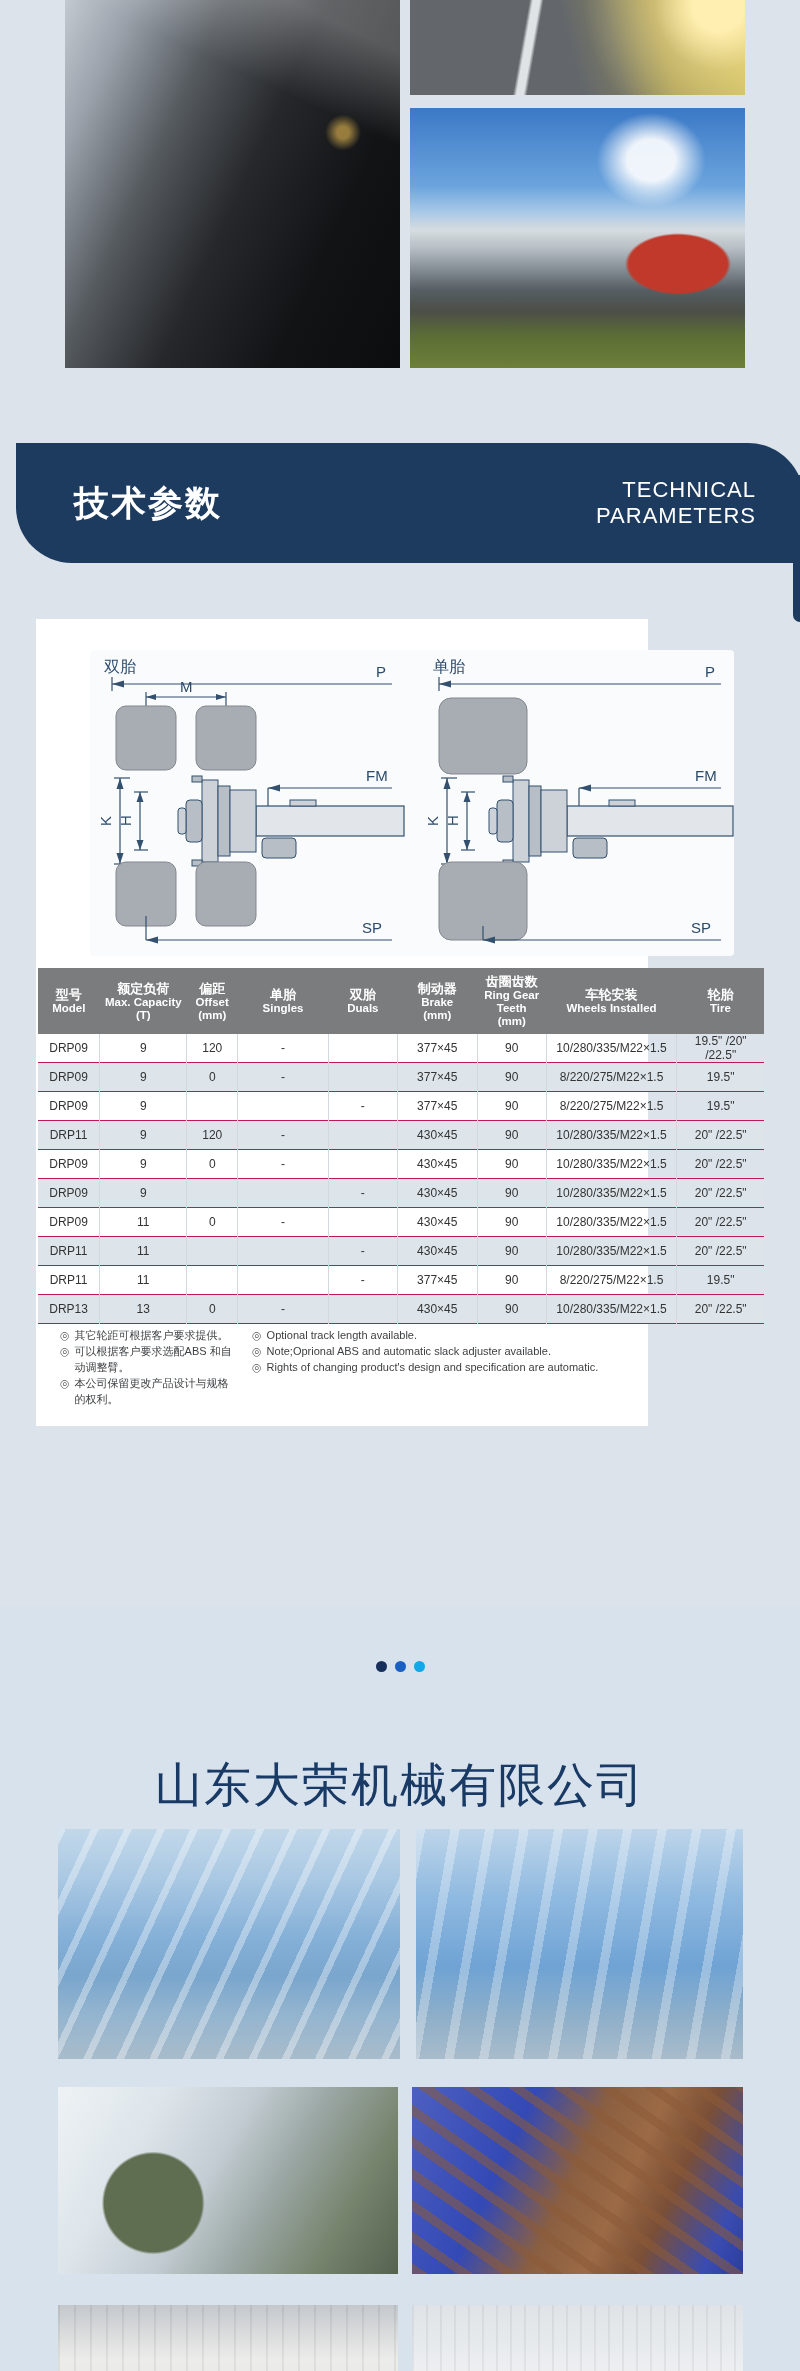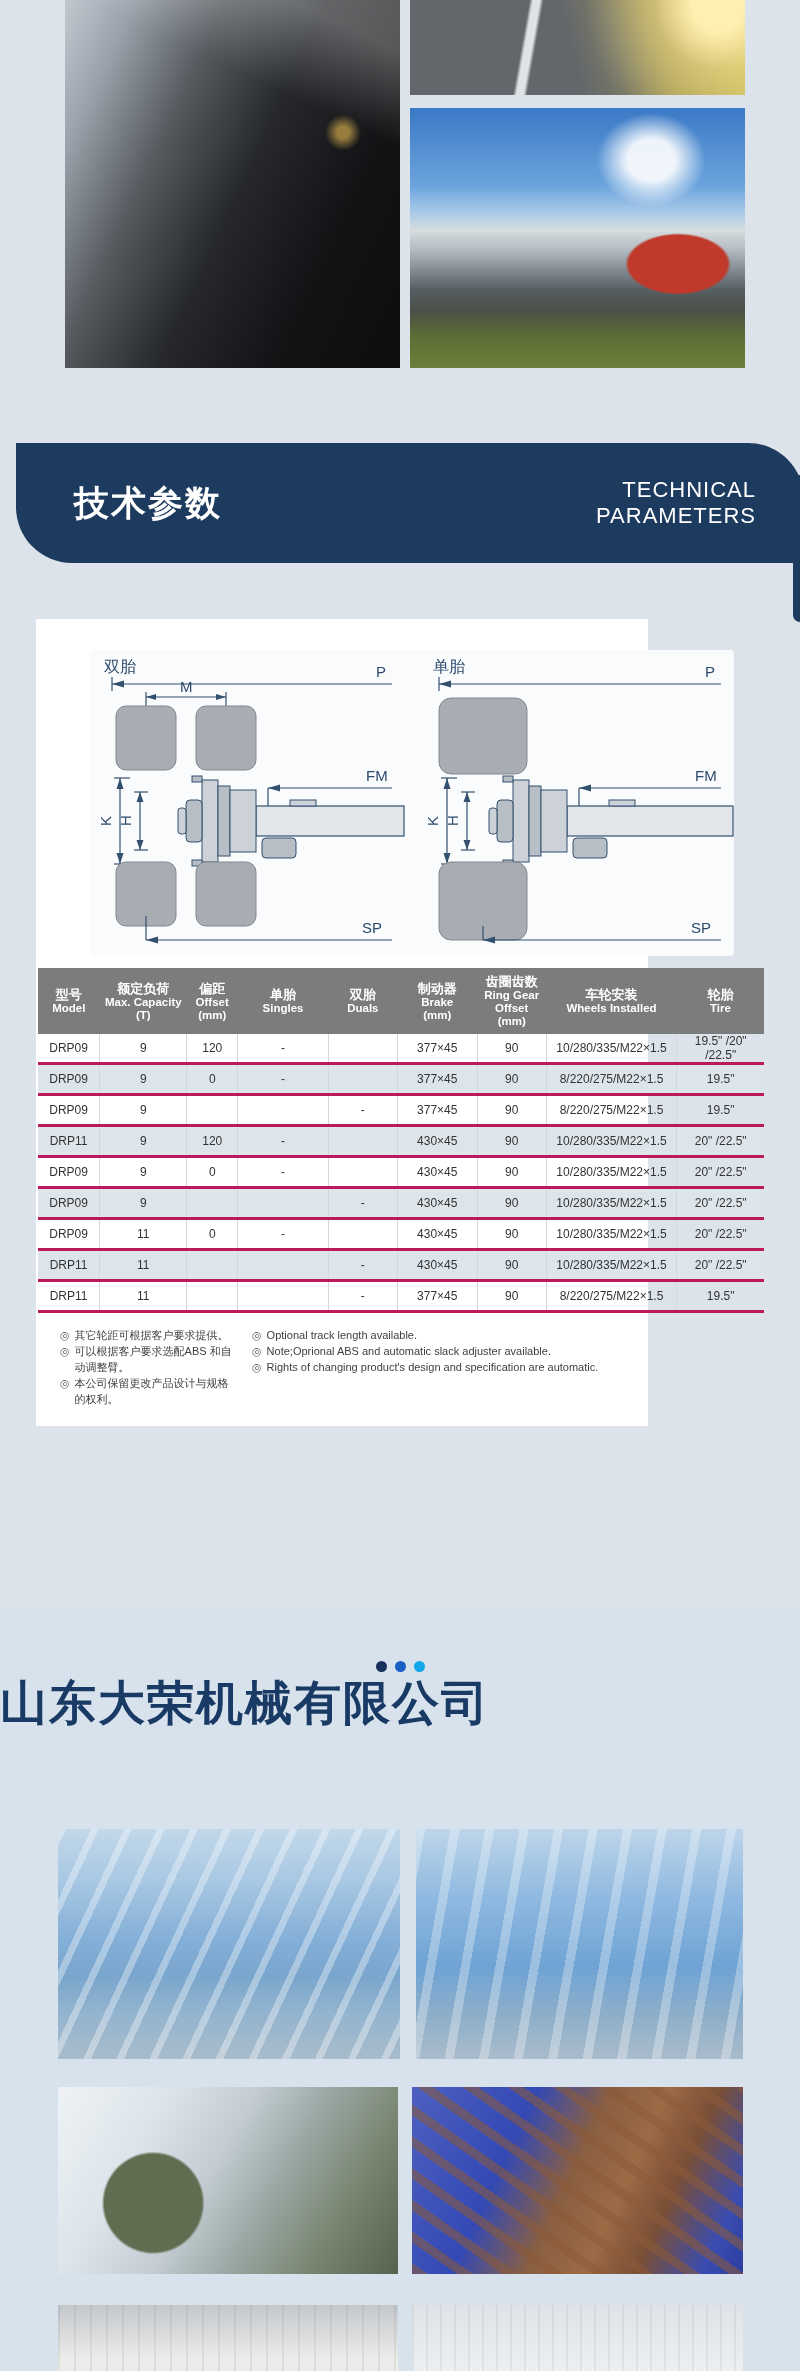--- a/index.html
+++ b/index.html
@@ -58,36 +58,36 @@
   .part{fill:#ccd2d8;stroke:#33506e;stroke-width:1;}
   .part2{fill:#b7bec5;stroke:#33506e;stroke-width:1;}
   .dtext{font-size:15px;fill:#2c4a6b;}
   .dlabel{font-size:16px;fill:#2c4a6b;}
 
   .spec-table{position:absolute;left:2px;top:349px;width:726px;border-collapse:collapse;table-layout:fixed;}
   .spec-table th{background:#7b7c7e;color:#fff;text-align:center;vertical-align:middle;padding:6px 1px;height:44px;}
   .spec-table .th-zh{display:block;font-size:13px;font-weight:bold;line-height:15px;}
   .spec-table .th-en{display:block;font-size:11.5px;font-weight:bold;line-height:13px;white-space:pre-line;}
   .spec-table td{height:28px;text-align:center;font-size:12px;color:#333;padding:0 1px;}
-  .spec-table tbody tr{border-bottom:3px solid #be185d;}
+  .spec-table tbody tr{border-bottom:1px solid #be185d;}
   .spec-table td + td{border-left:1px solid #d3d8dc;}
   .spec-table tr.alt{background:#dde5eb;}
 
   .notes{position:absolute;left:24px;top:708px;display:flex;}
   .notes ul{list-style:none;margin:0;padding:0;}
   .notes li{display:flex;gap:5px;font-size:11px;line-height:16px;color:#3c3f42;}
   .notes .bullet{color:#555;}
   .notes .col-zh{width:176px;}
   .notes .col-en{margin-left:16px;}
 
   
   .about-bg{position:absolute;left:0;top:1607px;width:800px;height:764px;background:#d8e2ec;}
   .dots{position:absolute;left:0;right:0;top:1661px;display:flex;justify-content:center;gap:8px;}
   .dot{width:11px;height:11px;border-radius:50%;}
-  .company-name{position:absolute;left:0;right:0;top:1672px;text-align:left;font-size:47px;font-weight:bold;color:#1a3a66;letter-spacing:2px;}
+  .company-name{position:absolute;left:0;right:0;top:1754px;text-align:center;font-size:47px;font-weight:normal;color:#1a3a66;letter-spacing:2px;}
   .tagline{position:absolute;left:0;right:0;top:1773px;text-align:center;font-size:27px;color:#2e3134;letter-spacing:1px;}
 </style>
 </head>
 <body>
 
 <div id="page">
 
   <div class="photo ph-truck-black" style="left:65px;top:0;width:335px;height:368px;" title="black-truck-with-chrome-tanker"></div>
   <div class="photo ph-highway" style="left:410px;top:0;width:335px;height:95px;" title="truck-on-highway-at-sunset"></div>
   <div class="photo ph-tanker-red" style="left:410px;top:108px;width:335px;height:260px;" title="chrome-tanker-trailer-red-cab"></div>
@@ -248,21 +248,21 @@
               <span class="th-en">Duals</span>
             </th>
           <th>
               <span class="th-zh">制动器</span>
               <span class="th-en">Brake
 (mm)</span>
             </th>
           <th>
               <span class="th-zh">齿圈齿数</span>
               <span class="th-en">Ring Gear
-Offset
+Teeth
 (mm)</span>
             </th>
           <th>
               <span class="th-zh">车轮安装</span>
               <span class="th-en">Wheels Installed</span>
             </th>
           <th>
               <span class="th-zh">轮胎</span>
               <span class="th-en">Tire</span>
             </th>
@@ -360,20 +360,31 @@
           <tr>
             <td>DRP11</td>
             <td>11</td>
             <td></td>
             <td></td>
             <td>-</td>
             <td>377×45</td>
             <td>90</td>
             <td>8/220/275/M22×1.5</td>
             <td>19.5"</td>
+          </tr>
+          <tr class="alt">
+            <td>DRP13</td>
+            <td>13</td>
+            <td>0</td>
+            <td>-</td>
+            <td></td>
+            <td>430×45</td>
+            <td>90</td>
+            <td>10/280/335/M22×1.5</td>
+            <td>20" /22.5"</td>
           </tr>
         </tbody>
     </table>
 
     <div class="notes">
       <ul class="col-zh">
         <li>
             <span class="bullet">◎</span>
             <span>其它轮距可根据客户要求提供。</span>
           </li>

